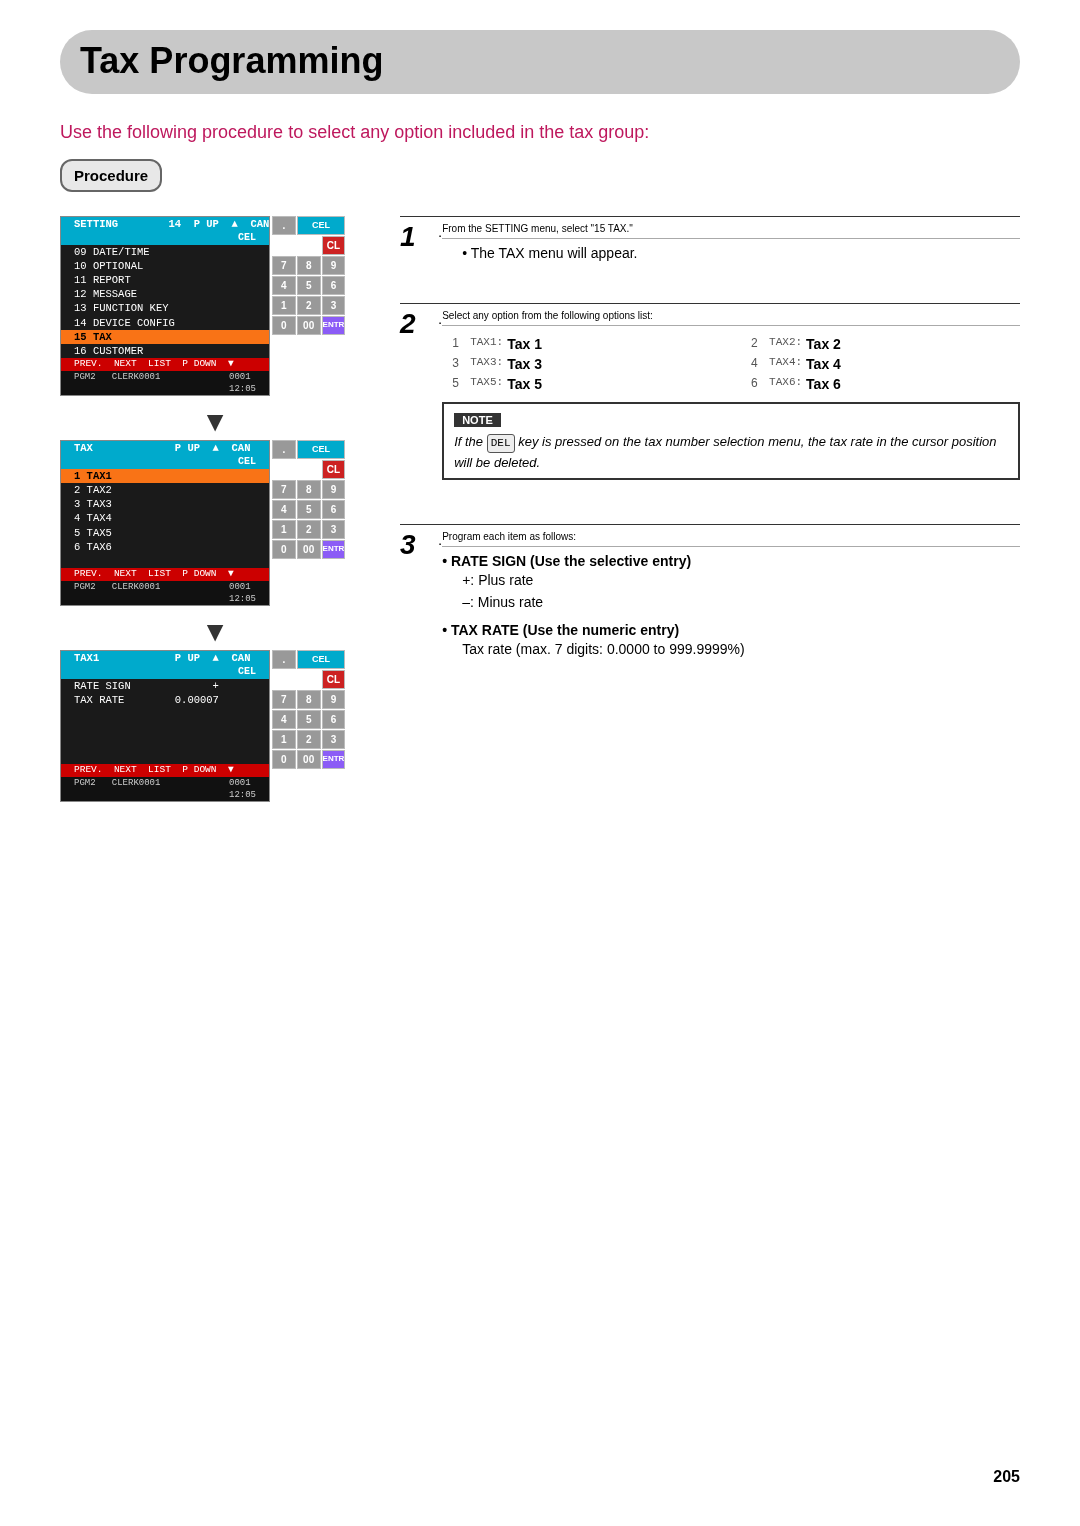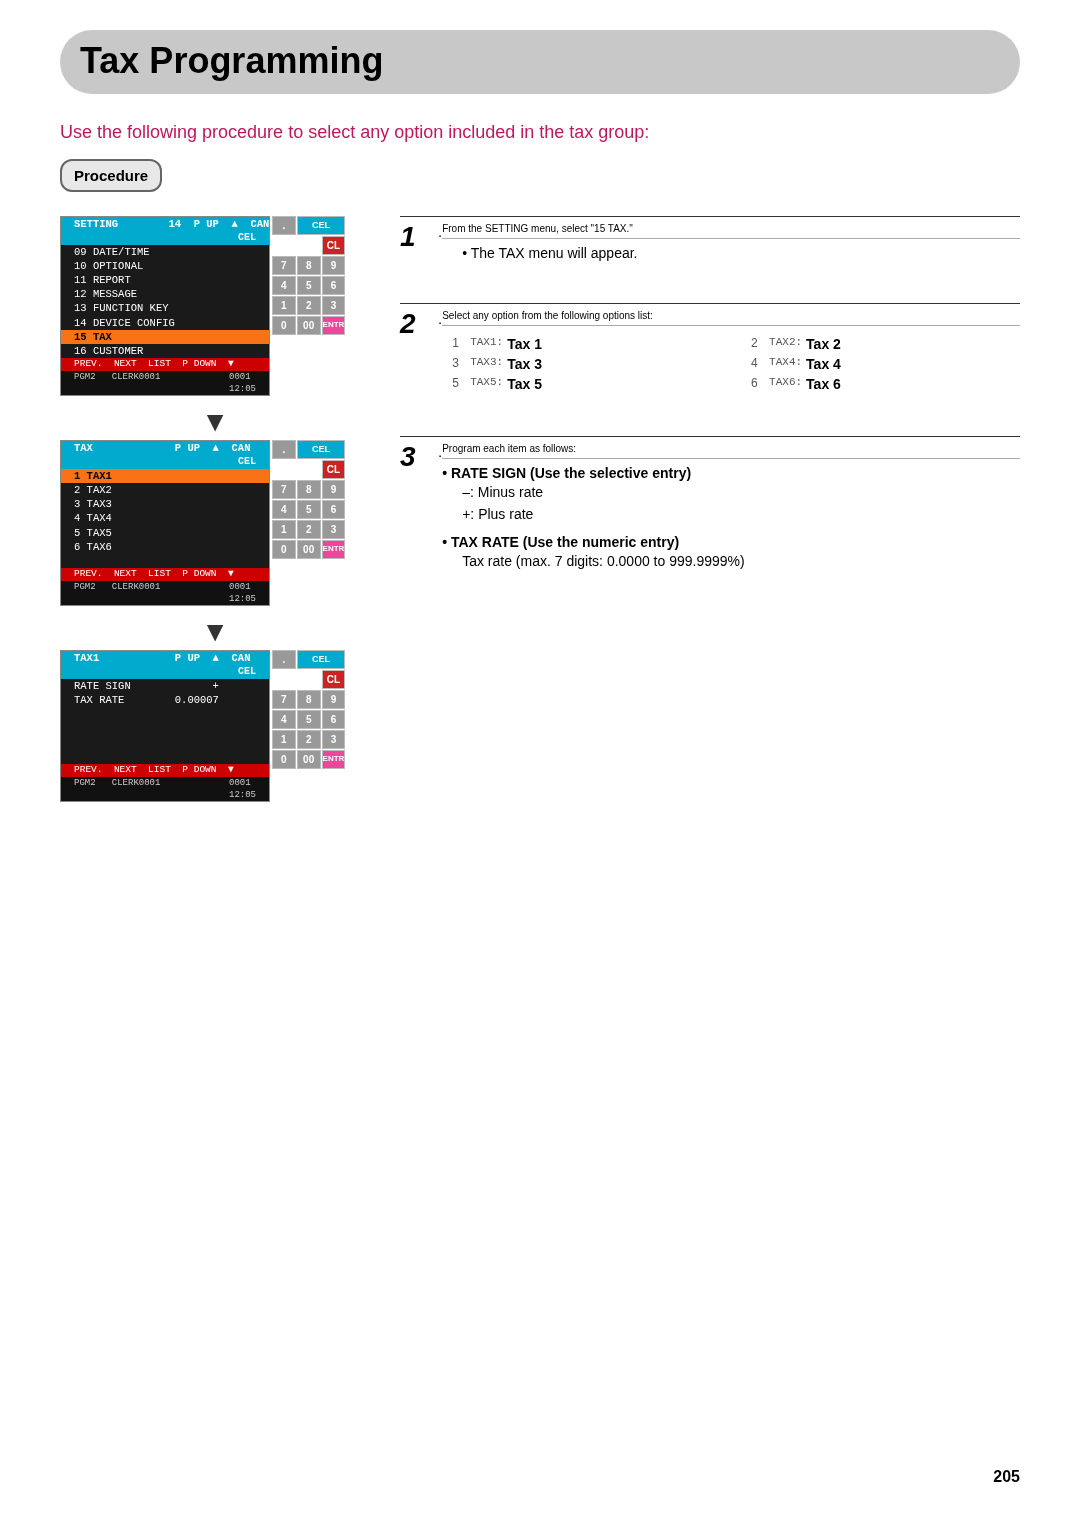--- a/index.html
+++ b/index.html
@@ -137,21 +137,21 @@
       font-size: 10px;
       text-align: center;
       padding: 3px 0;
       border: 1px solid #bbb;
       min-width: 22px;
       font-family: Arial, sans-serif;
       font-weight: bold;
     }
     .kb.k-cyan { background: #00aacc; }
     .kb.k-red { background: #cc2222; }
-    .kb.k-entr { background: #ec4899; font-size: 8px; }
+    .kb.k-entr { background: #8b5cf6; font-size: 8px; }
     .kb.k-dot { background: #999; }
 
     
     .arrow-down {
       font-size: 28px;
       color: #333;
       text-align: center;
       line-height: 1;
       margin: 4px 0;
     }
@@ -504,35 +504,43 @@
               <span class="opt-name">Tax 5</span>
             </div>
 
             <div class="opt-item">
               <span class="opt-num">6</span>
               <span class="opt-code">TAX6:</span>
               <span class="opt-name">Tax 6</span>
             </div>
           </div>
 
+          <div class="note-box">
+            <div class="note-box-header">NOTE</div>
+            <p class="note-text">
+              <span>If the</span>
+              <span class="del-key-badge">DEL</span>
+              <span>key is pressed on the tax number selection menu, the tax rate in the cursor position will be deleted.</span>
+            </p>
+          </div>
         </div>
       </div>
     </div>
 
     <div class="right-section">
       <div class="step-head-row">
         <span class="step-number">3</span>
         <span style="font-size:15px;">.</span>
         <div class="step-content">
           <div class="step-title">Program each item as follows:</div>
 
           <div class="step3-item">
             <div class="step3-label">• RATE SIGN (Use the selective entry)</div>
+            <div class="step3-sub">+: Plus rate</div>
             <div class="step3-sub">–: Minus rate</div>
-            <div class="step3-sub">+: Plus rate</div>
           </div>
 
           <div class="step3-item">
             <div class="step3-label">• TAX RATE (Use the numeric entry)</div>
             <div class="step3-sub">Tax rate (max. 7 digits: 0.0000 to 999.9999%)</div>
           </div>
 
         </div>
       </div>
     </div>

